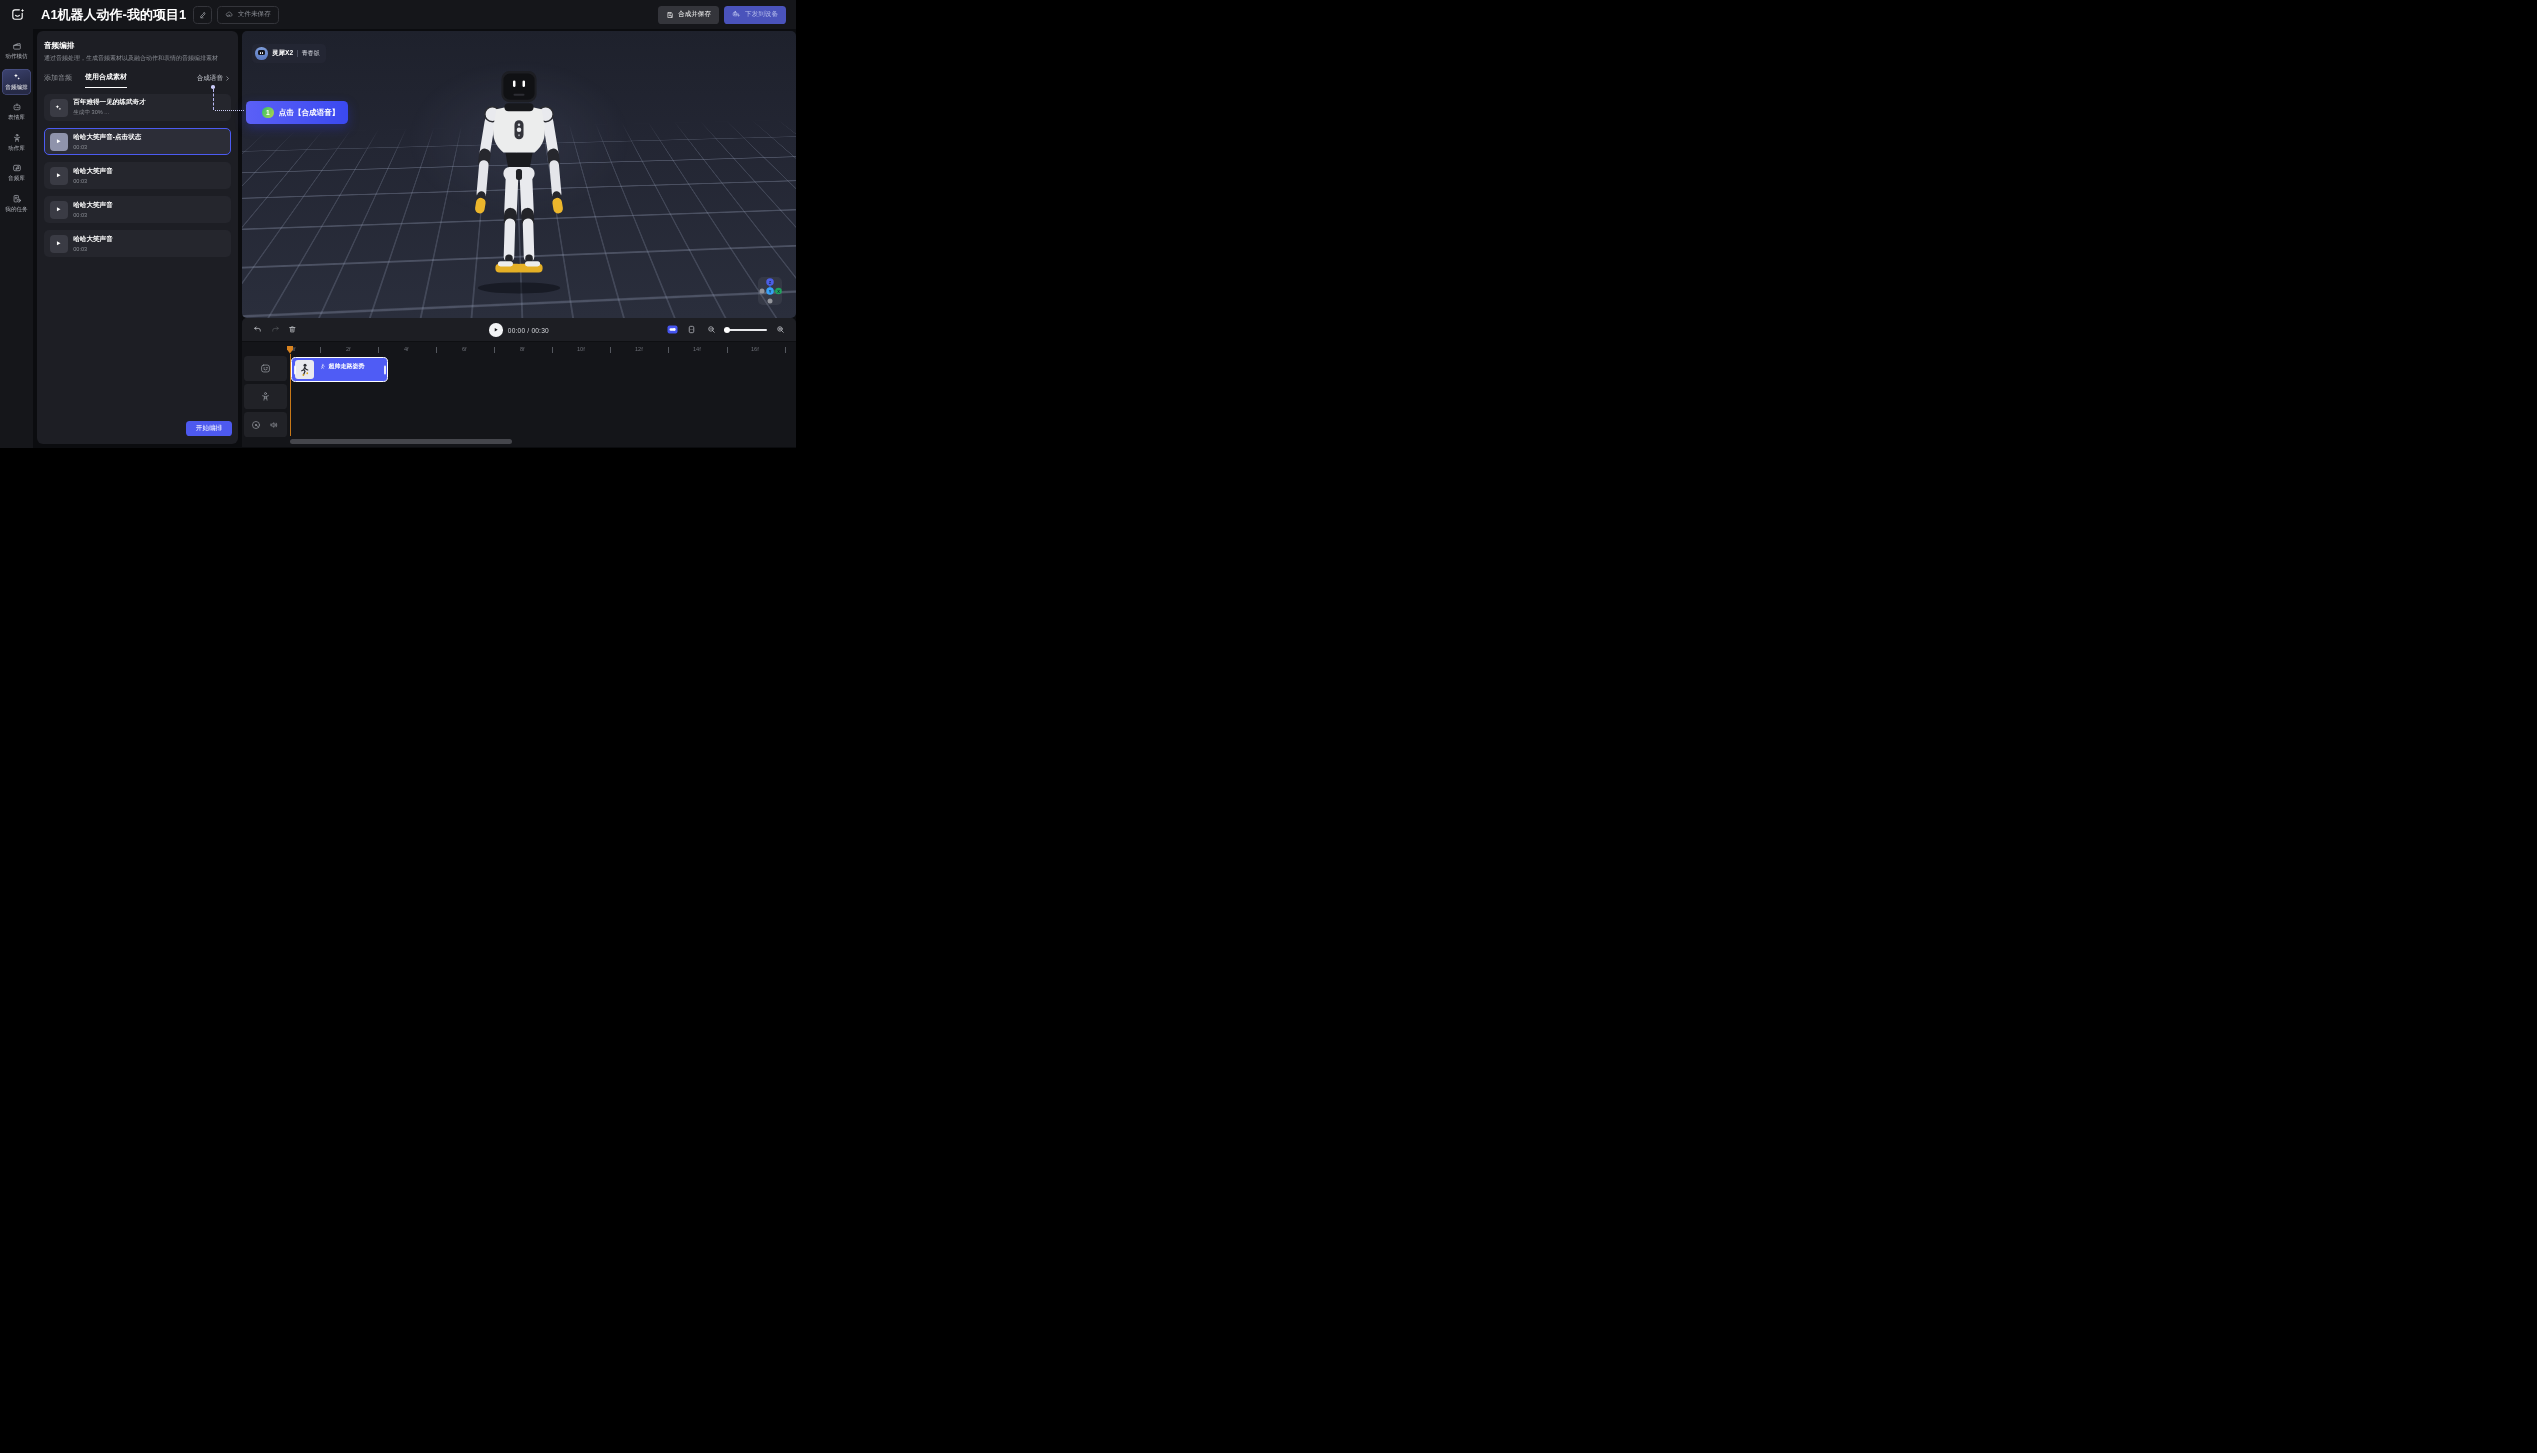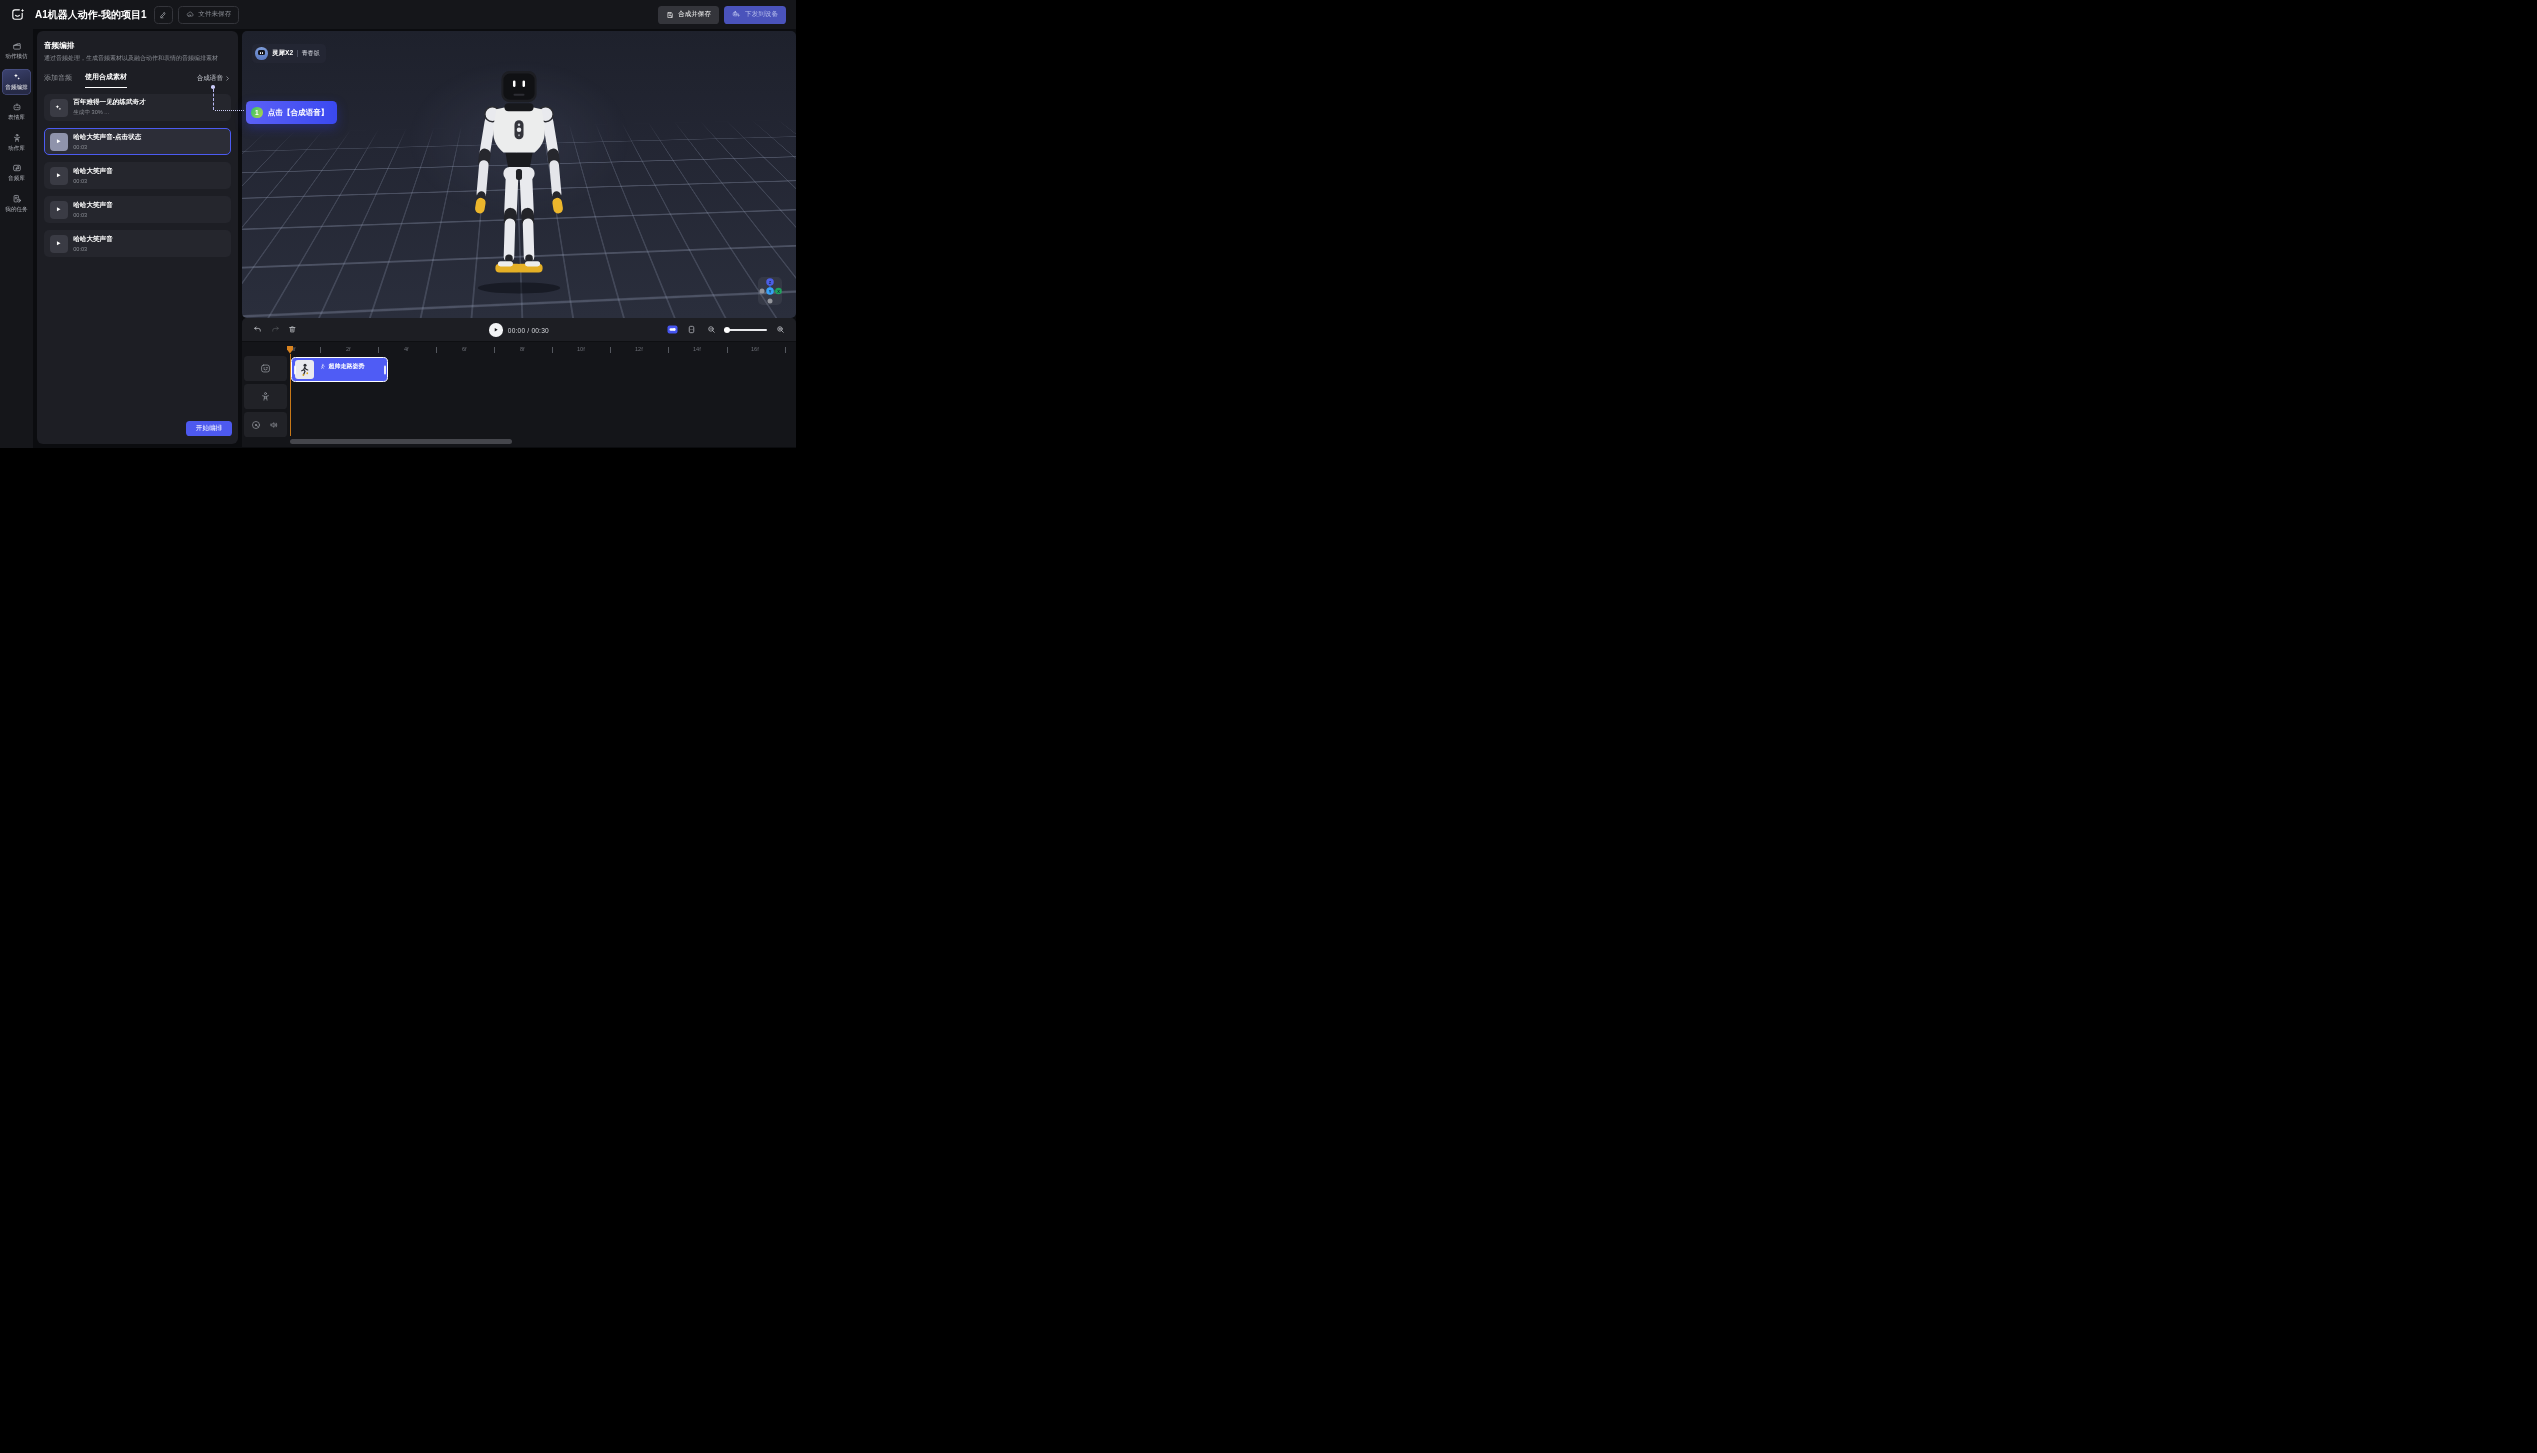--- a/index.html
+++ b/index.html
@@ -10,21 +10,21 @@
     --orange:#d9831f; --border:#34353b;
   }
   *{box-sizing:border-box;margin:0;padding:0}
   body{background:#000;font-family:"Liberation Sans","DejaVu Sans",sans-serif;color:var(--txt);}
   .stage{position:relative;width:796px;height:448px;overflow:hidden;background:var(--bg)}
   svg{display:block}
 
   
   .topbar{position:absolute;left:0;top:0;width:796px;height:29px;background:var(--bar);display:flex;align-items:center;padding:0 10px;z-index:5}
   .logo{width:15px;height:15px;color:#fff;flex:0 0 auto}
-  .app-title{font-size:10px;font-weight:bold;color:#fff;margin-left:10px;white-space:nowrap}
+  .app-title{font-size:13px;font-weight:bold;color:#fff;margin-left:16px;white-space:nowrap}
   .iconbtn{height:18px;border:0.5px solid var(--border);border-radius:4.6px;display:flex;align-items:center;justify-content:center;color:#b9bcc3;background:transparent;cursor:pointer}
   .edit-btn{width:19px;margin-left:7px}
   .file-btn{padding:0 7px;margin-left:5px;color:#8a8d94;font-size:6.6px;gap:4px}
   .top-right{margin-left:auto;display:flex;gap:5px}
   .btn{height:18px;border-radius:3.6px;display:flex;align-items:center;gap:4px;padding:0 8px;font-size:6.6px;cursor:pointer;border:none}
   .btn-save{background:#34353b;color:#fff}
   .btn-deploy{background:var(--deploy);color:#b6beec}
 
   
   .rail{position:absolute;left:0;top:29px;bottom:0;width:33px;background:var(--bar);display:flex;flex-direction:column;align-items:center;padding-top:9px;gap:4.6px}
@@ -47,21 +47,21 @@
   .audio-item.selected .thumb{background:#8f93ab}
   .meta{margin-left:5.6px;min-width:0}
   .meta .t{font-size:6.6px;font-weight:bold;color:#fff;white-space:nowrap}
   .meta .s{font-size:5.6px;color:var(--txt-dim);margin-top:2px}
   .start-btn{position:absolute;right:6px;bottom:8px;width:46px;height:15px;background:#4d59ef;color:#fff;font-size:6.6px;border:none;border-radius:3.6px;cursor:pointer}
 
   
   .guide-dot{position:absolute;left:211px;top:85px;width:3.6px;height:3.6px;border-radius:50%;background:#c9caf8;z-index:9}
   .guide-vline{position:absolute;left:213px;top:89px;height:21px;border-left:1px dashed #b6b7f2;z-index:9}
   .guide-hline{position:absolute;left:215px;top:110px;width:29px;border-top:1.5px dotted #cfd0f8;z-index:9}
-  .tooltip{position:absolute;left:246px;top:101px;height:23px;padding:0 9px 0 5px;border-radius:4.6px;display:flex;align-items:center;gap:5px;background:linear-gradient(90deg,#5b60f7,#3a49f0);box-shadow:0 4px 11px rgba(45,55,220,.35);z-index:9}
+  .tooltip{position:absolute;left:246px;top:101px;height:23px;padding:0 9px 0 16px;border-radius:4.6px;display:flex;align-items:center;gap:5px;background:linear-gradient(90deg,#5b60f7,#3a49f0);box-shadow:0 4px 11px rgba(45,55,220,.35);z-index:9}
   .step-badge{width:11.7px;height:11.7px;border-radius:50%;background:linear-gradient(120deg,#2fbf6b,#b5d74b);color:#fff;font-size:6.6px;font-weight:bold;display:flex;align-items:center;justify-content:center}
   .tooltip .txt{color:#fff;font-size:7.6px;font-weight:bold;white-space:nowrap}
 
   
   .viewport{position:absolute;left:242px;top:31px;width:554px;height:287px;border-radius:5px;overflow:hidden;
     background:linear-gradient(180deg,#1e212c 0%,#232633 38%,#2a2e3c 100%)}
   .glow{position:absolute;left:30%;top:10%;width:40%;height:55%;background:radial-gradient(closest-side,rgba(120,130,165,.14),transparent);pointer-events:none}
   .grid-floor{position:absolute;left:-14%;top:95px;width:128%;height:274px;
     background-image:linear-gradient(rgba(158,168,194,.30) 0.8px,transparent 0.8px),linear-gradient(90deg,rgba(158,168,194,.22) 0.8px,transparent 0.8px);
     background-size:27px 23px;transform:perspective(218px) rotateX(45deg) rotateZ(-2deg);transform-origin:50% 0;

